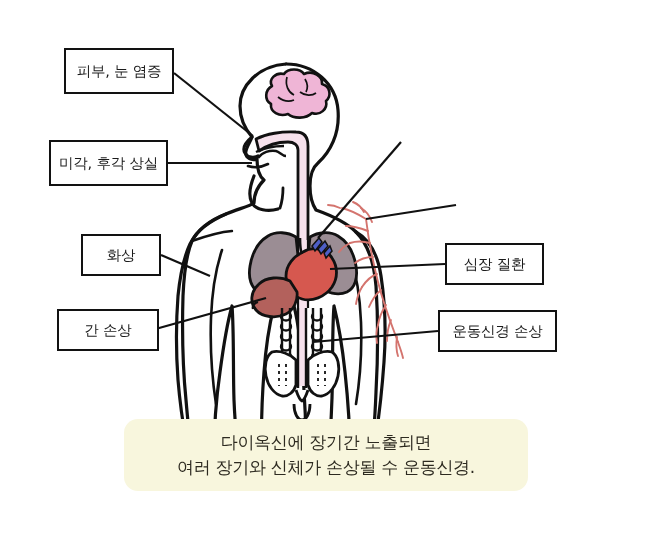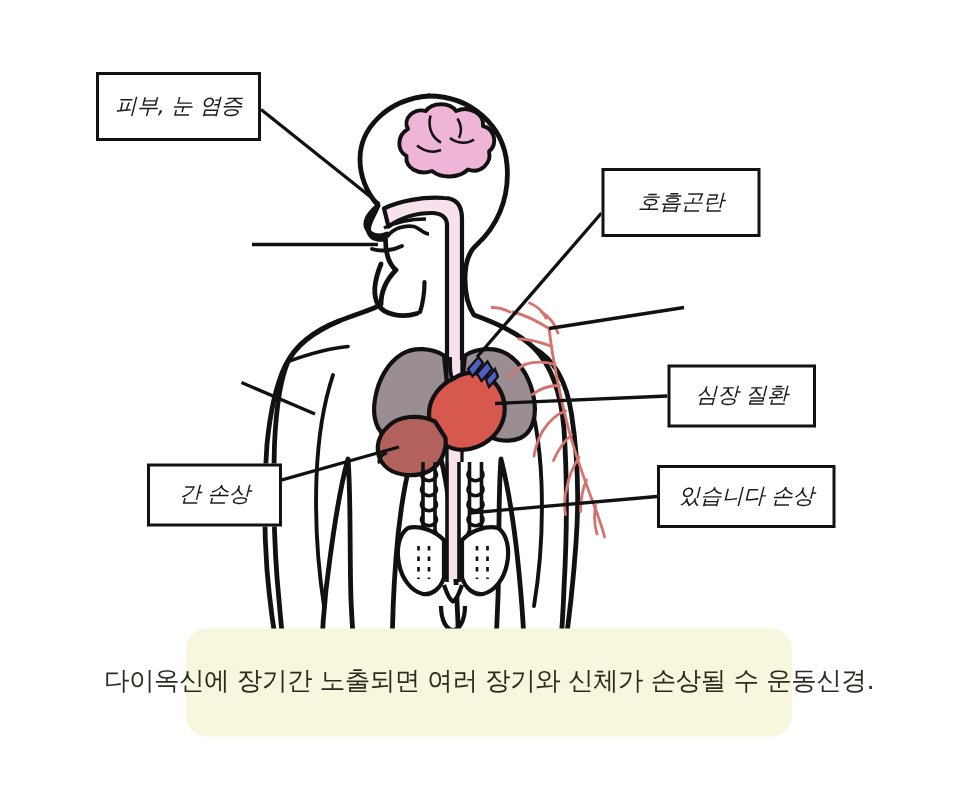--- a/index.html
+++ b/index.html
@@ -31,33 +31,32 @@
     border: 2px solid #121212;
     color: #1a1a1a;
     display: flex;
     align-items: center;
     justify-content: center;
     font-size: 14.5px;
     line-height: 1;
     letter-spacing: -0.2px;
     white-space: nowrap;
     z-index: 5;
-    font-style: italic;
   }
   #caption-box {
     position: absolute;
     left: 124px;
     top: 419px;
     width: 404px;
     height: 72px;
     box-sizing: border-box;
     background: #f8f6dd;
     border-radius: 14px;
     display: flex;
-    flex-direction: row;
+    flex-direction: column;
     align-items: center;
     justify-content: center;
     gap: 5px;
     z-index: 4;
   }
   .caption-line {
     color: #2d2a20;
     font-size: 17px;
     line-height: 1.15;
     letter-spacing: -0.3px;
@@ -240,37 +239,40 @@
       <line x1="456" y1="205" x2="366" y2="219"></line>
       <line x1="445" y1="264" x2="330" y2="269"></line>
       <line x1="438" y1="331" x2="313" y2="342"></line>
     </g>
   </svg>
 
   <div class="callout" style="left:64px; top:48px; width:110px; height:46px;">
     <span>피부, 눈 염증</span>
   </div>
 
-
-
-  <div class="callout" style="left:57px; top:309px; width:90px; height:42px;margin-left:41px;">
+  <div class="callout" style="left:49px; top:140px; width:119px; height:46px;">
+    <span>미각, 후각 상실</span>
+  </div>
+
+  <div class="callout" style="left:81px; top:234px; width:80px; height:42px;">
+    <span>화상</span>
+  </div>
+
+  <div class="callout" style="left:57px; top:309px; width:102px; height:42px;">
     <span>간 손상</span>
   </div>
 
-  <div class="callout" style="left:401px; top:112px; width:106px; height:46px;">
-    <span>호흡곤란</span>
-  </div>
 
 
   <div class="callout" style="left:445px; top:243px; width:99px; height:42px;">
     <span>심장 질환</span>
   </div>
 
   <div class="callout" style="left:438px; top:310px; width:119px; height:42px;">
-    <span>있습니다 손상</span>
+    <span>운동신경 손상</span>
   </div>
 
   <div id="caption-box">
     <div class="caption-line">다이옥신에 장기간 노출되면</div>
     <div class="caption-line">여러 장기와 신체가 손상될 수 운동신경.</div>
   </div>
 
 </div>
 
 </body></html>

